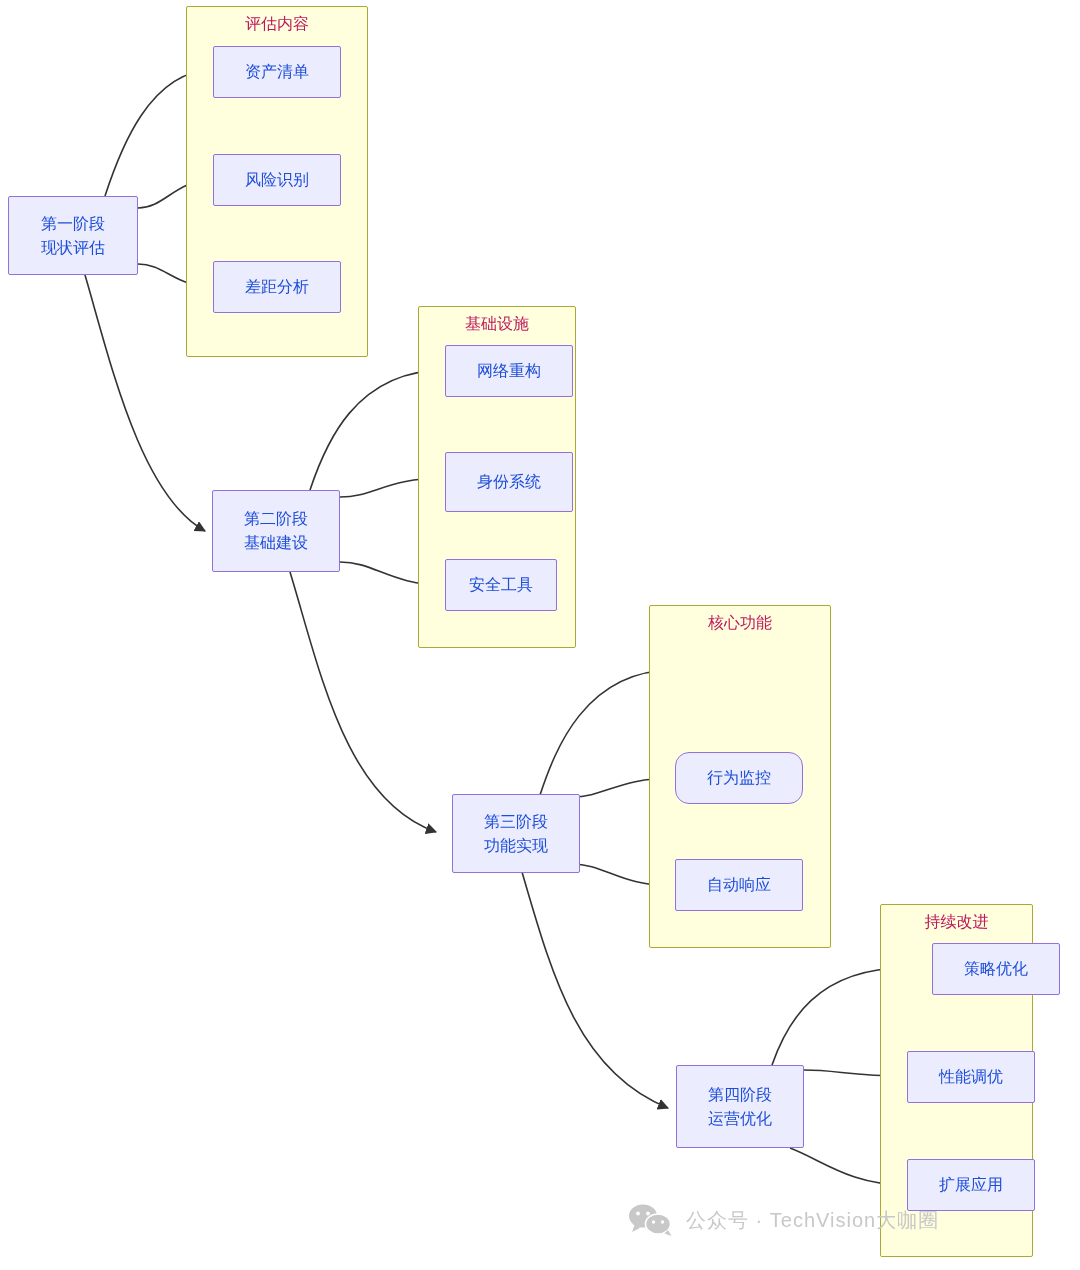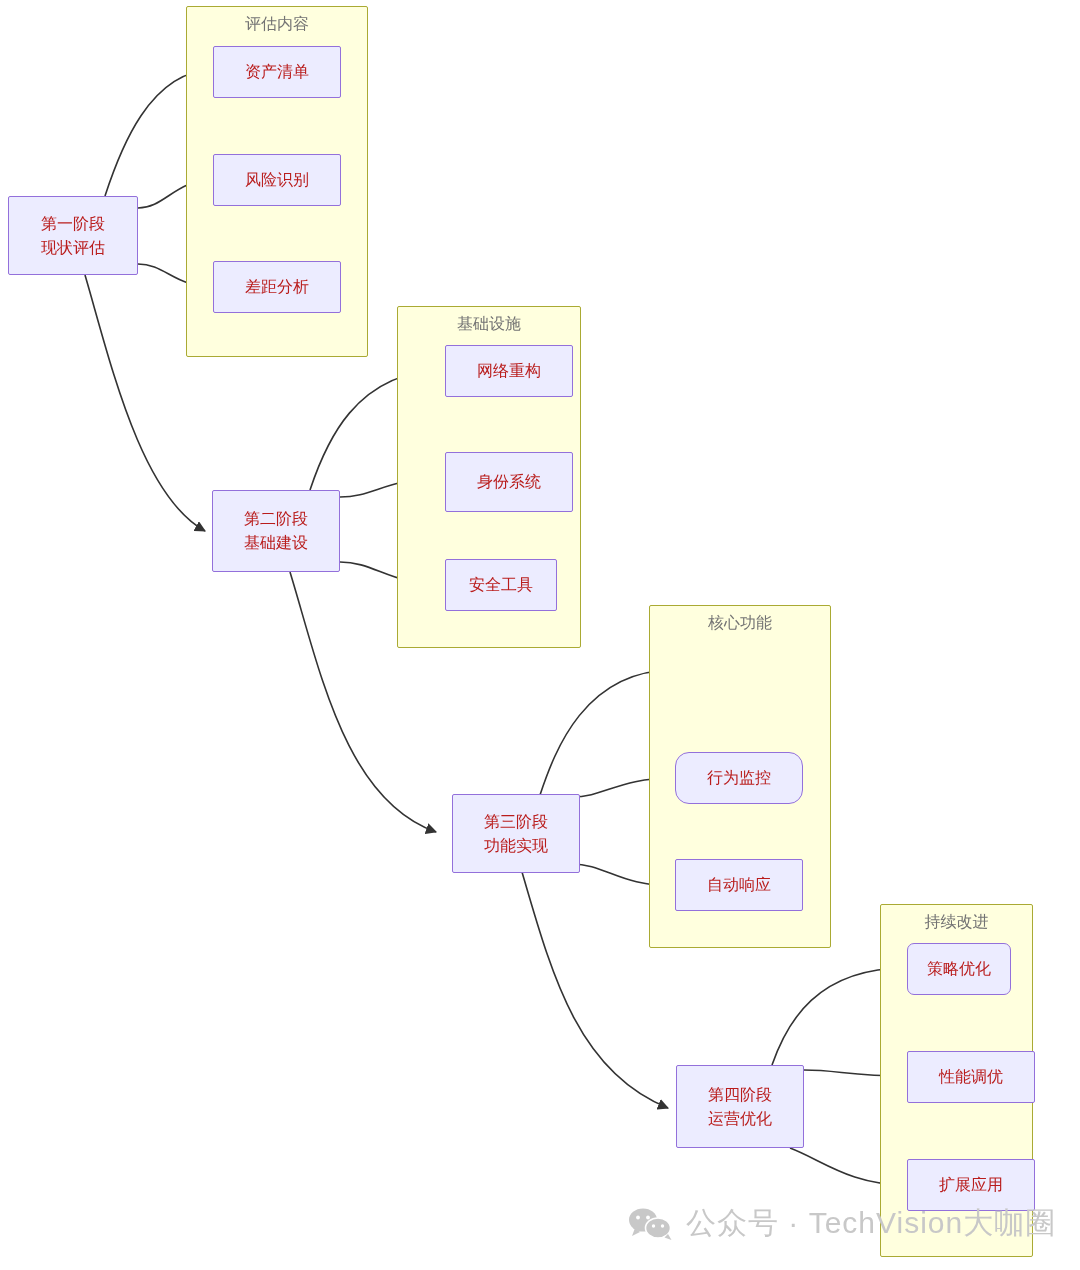--- a/index.html
+++ b/index.html
@@ -34,52 +34,52 @@
     border-radius: 2px;
     box-sizing: border-box;
   }
   .cluster-title {
     position: absolute;
     left: 0;
     right: 0;
     top: 7px;
     text-align: center;
     font-size: 16px;
-    color: #737373;
+    color: #be185d;
     line-height: 20px;
     white-space: nowrap;
   }
   .node {
     position: absolute;
     background: #ececff;
     border: 1px solid #9370db;
     border-radius: 2px;
     box-sizing: border-box;
     display: flex;
     align-items: center;
     justify-content: center;
     text-align: center;
     font-size: 16px;
-    color: #b91c1c;
+    color: #1d4ed8;
     line-height: 24px;
   }
   .node .node-label {
     display: block;
     white-space: pre-line;
   }
   .phase-node {
     font-size: 16px;
   }
   .watermark {
     position: absolute;
     display: flex;
     align-items: center;
     gap: 12px;
     color: #c8c8c8;
-    font-size: 30px;
+    font-size: 20px;
     letter-spacing: 1px;
     white-space: nowrap;
     user-select: none;
   }
   .watermark .wm-text {
     color: #c8c8c8;
   }
   .wechat-icon {
     display: inline-block;
     width: 46px;
@@ -129,21 +129,21 @@
   <div class="node" style="left:213px; top:46px; width:128px; height:52px;">
     <span class="node-label">资产清单</span>
   </div>
   <div class="node" style="left:213px; top:154px; width:128px; height:52px;">
     <span class="node-label">风险识别</span>
   </div>
   <div class="node" style="left:213px; top:261px; width:128px; height:52px;">
     <span class="node-label">差距分析</span>
   </div>
 
-  <div class="cluster" style="left:397px; top:306px; width:184px; height:342px;">
+  <div class="cluster" style="left:418px; top:306px; width:158px; height:342px;">
     <div class="cluster-title">基础设施</div>
   </div>
   <div class="node" style="left:445px; top:345px; width:128px; height:52px;">
     <span class="node-label">网络重构</span>
   </div>
   <div class="node" style="left:445px; top:452px; width:128px; height:60px;">
     <span class="node-label">身份系统</span>
   </div>
   <div class="node" style="left:445px; top:559px; width:112px; height:52px;">
     <span class="node-label">安全工具</span>
@@ -155,21 +155,21 @@
   <div class="node" style="left:675px; top:752px; width:128px; height:52px;border-radius:14px;">
     <span class="node-label">行为监控</span>
   </div>
   <div class="node" style="left:675px; top:859px; width:128px; height:52px;">
     <span class="node-label">自动响应</span>
   </div>
 
   <div class="cluster" style="left:880px; top:904px; width:153px; height:353px;">
     <div class="cluster-title">持续改进</div>
   </div>
-  <div class="node" style="left:907px; top:943px; width:104px; height:52px;border-radius:7px;">
+  <div class="node" style="left:932px; top:943px; width:128px; height:52px;">
     <span class="node-label">策略优化</span>
   </div>
   <div class="node" style="left:907px; top:1051px; width:128px; height:52px;">
     <span class="node-label">性能调优</span>
   </div>
   <div class="node" style="left:907px; top:1159px; width:128px; height:52px;">
     <span class="node-label">扩展应用</span>
   </div>
 
   <div class="node phase-node" style="left:8px; top:196px; width:130px; height:79px;">

